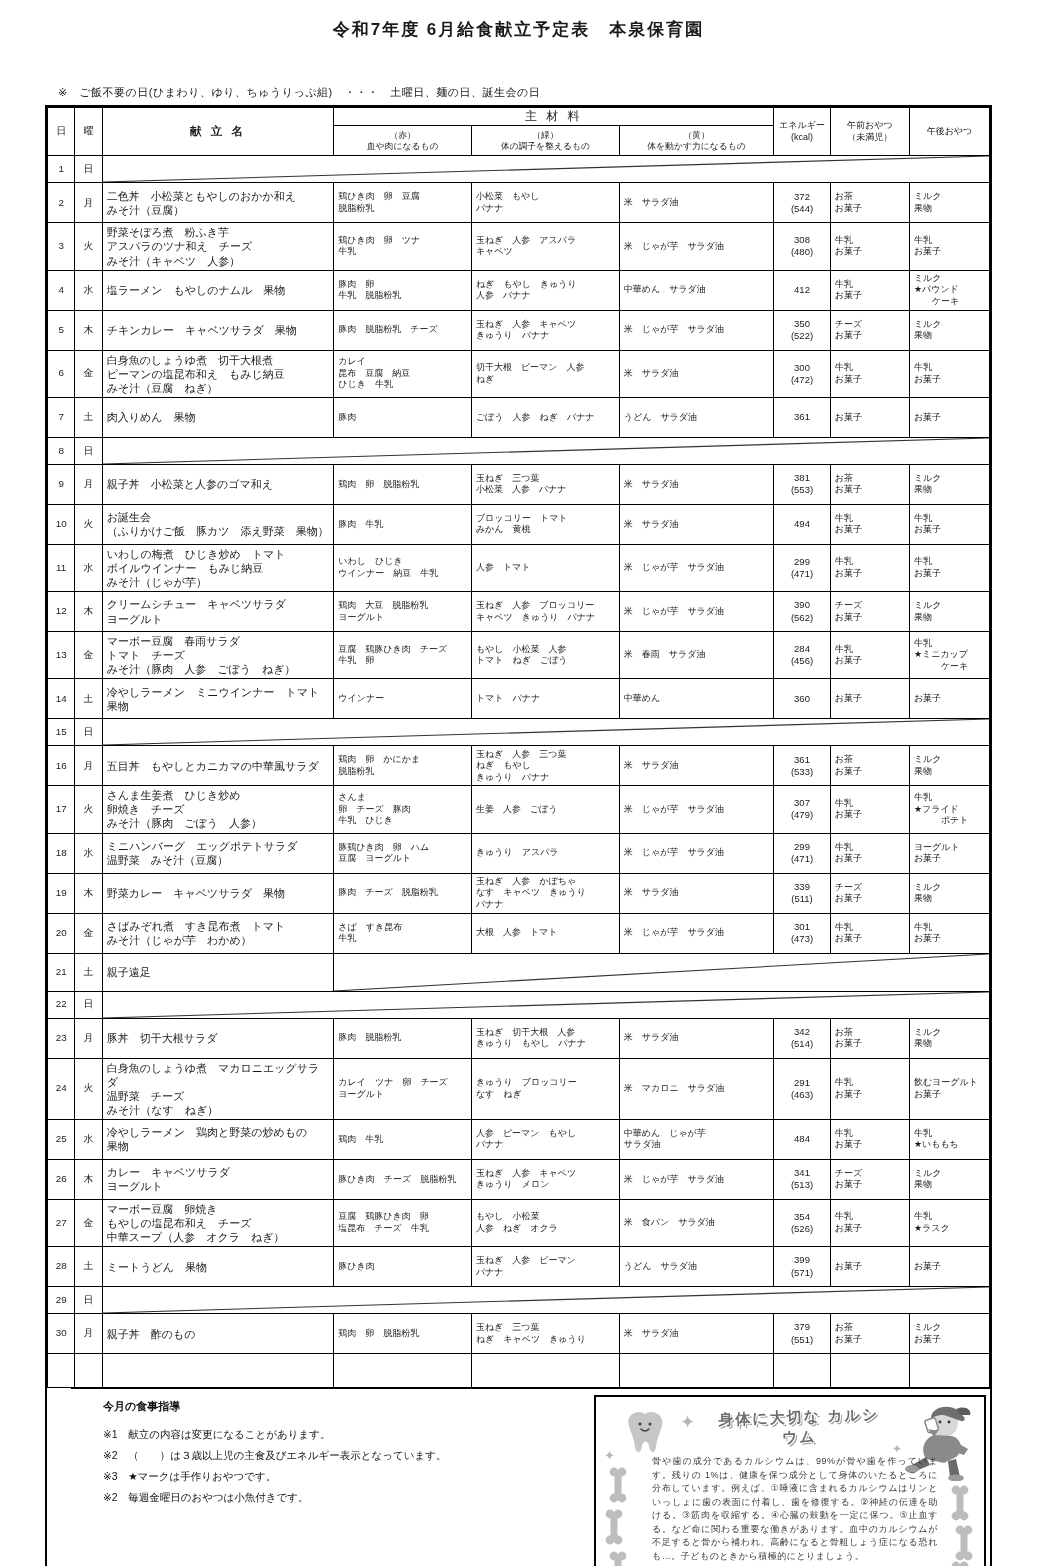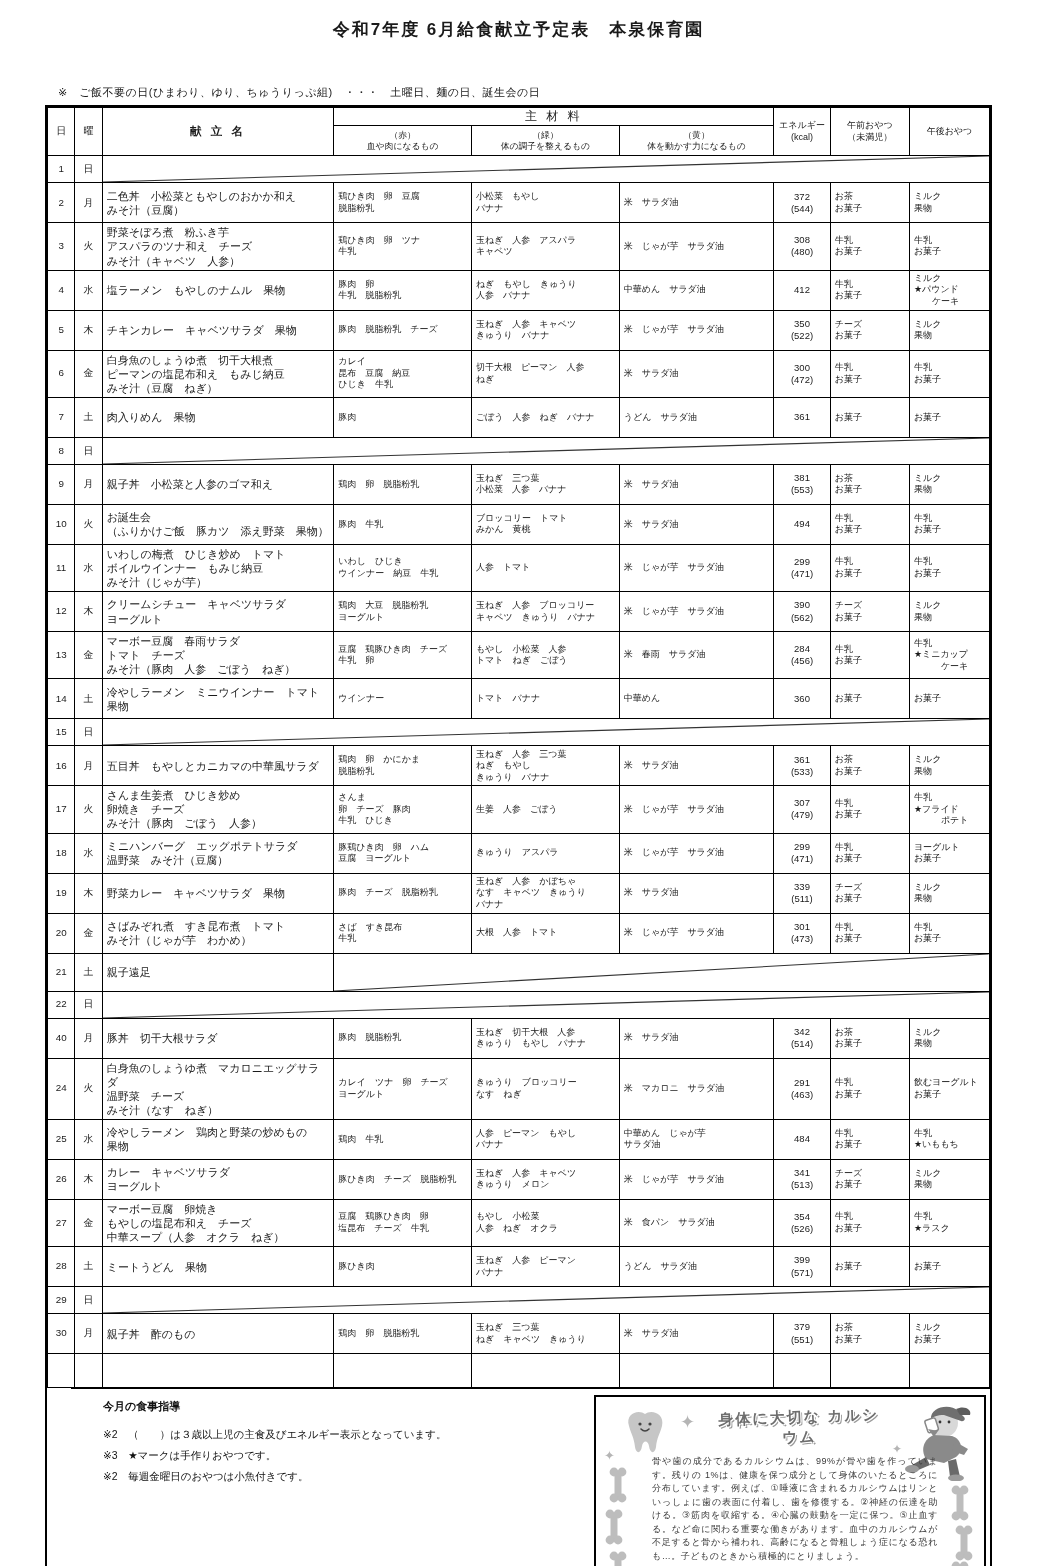--- a/index.html
+++ b/index.html
@@ -382,21 +382,21 @@
               </svg></td>
           </tr>
           <tr class="t-sunday">
             <td class="c-day">22</td>
             <td class="c-wk">日</td>
             <td class="c-diag" colspan="7"><svg preserveAspectRatio="none" viewBox="0 0 100 100">
                 <line x1="0" y1="100" x2="100" y2="0" stroke="#333" stroke-width="1.1" vector-effect="non-scaling-stroke"></line>
               </svg></td>
           </tr>
           <tr class="t-normal">
-            <td class="c-day">40</td>
+            <td class="c-day">23</td>
             <td class="c-wk">月</td>
             <td class="c-menu">豚丼　切干大根サラダ</td>
             <td class="c-red">豚肉　脱脂粉乳</td>
             <td class="c-green">玉ねぎ　切干大根　人参
 きゅうり　もやし　バナナ</td>
             <td class="c-yellow">米　サラダ油</td>
             <td class="c-energy">342
 (514)</td>
             <td class="c-am">お茶
 お菓子</td>
@@ -517,20 +517,21 @@
             <td class="c-am"></td>
             <td class="c-pm"></td>
           </tr>
         </tbody>
     </table>
 
     <div class="footer">
       <div>
         <div class="guide-title">今月の食事指導</div>
         <ul class="notes" id="notes-list">
+            <li>※1　献立の内容は変更になることがあります。</li>
             <li>※2　（　　）は３歳以上児の主食及びエネルギー表示となっています。</li>
             <li>※3　★マークは手作りおやつです。</li>
             <li>※2　毎週金曜日のおやつは小魚付きです。</li>
           </ul>
       </div>
 
       <div class="calcium-card">
         <span class="icon" style="left:24px;top:8px;">
           <svg width="52" height="52" viewBox="0 0 52 52">
             <path d="M9 21 C5 8 19 4 25 9 C31 4 45 8 42 21 C40 29 37 32 36 42 C35 49 30 49 29 41 C28 35 23 35 22 41 C21 49 16 49 15 42 C14 32 11 29 9 21 Z" fill="#c6c6c6"></path>

